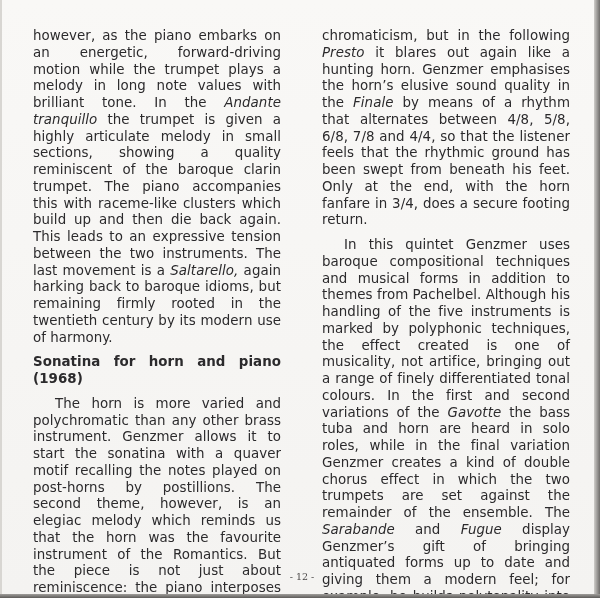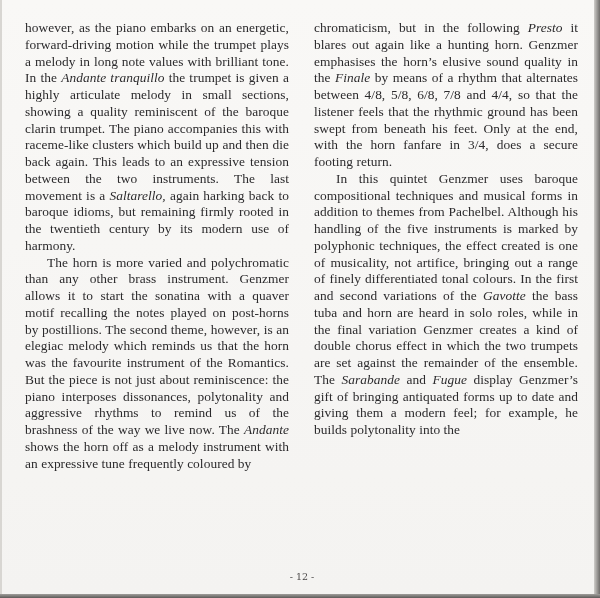--- a/index.html
+++ b/index.html
@@ -26,21 +26,21 @@
     .col {
       position: absolute; top: 20px;
       width: 264px;
       font-size: 13.4px;
       line-height: 16.75px;
       text-align: justify;
       letter-spacing: 0.05px;
     }
     .col.left { left: 23px; }
     .col.right { left: 312px; width: 264px; }
-    .col p { margin: 0; font-family: Liberation Serif, serif; }
+    .col p { margin: 8px; }
     .col p.indent { text-indent: 22px; }
     .heading {
       font-weight: bold; margin: 17px 0 0 0;
       font-size: 13.4px;
     }
     i { font-style: italic; }
     .pagenum {
       position: absolute; top: 571px; left: 0; width: 600px;
       text-align: center;
       font-family: "DejaVu Serif", serif;
@@ -48,20 +48,21 @@
     }
   </style>
 </head>
 <body>
 
 <div class="page">
 
   <div class="col left">
     <p><span>however, as the piano embarks on an energetic, forward-driving motion while the trumpet plays a melody in long note values with brilliant tone. In the </span><i>Andante tranquillo</i><span> the trumpet is given a highly articulate melody in small sections, showing a quality reminiscent of the baroque clarin trumpet. The piano accompanies this with raceme-like clusters which build up and then die back again. This leads to an expressive tension between the two instruments. The last movement is a </span><i>Saltarello,</i><span> again harking back to baroque idioms, but remaining firmly rooted in the twentieth century by its modern use of harmony.</span></p>
 
+    <p class="heading">Sonatina for horn and piano (1968)</p>
 
     <p class="indent"><span>The horn is more varied and polychromatic than any other brass instrument. Genzmer allows it to start the sonatina with a quaver motif recalling the notes played on post-horns by postillions. The second theme, however, is an elegiac melody which reminds us that the horn was the favourite instrument of the Romantics. But the piece is not just about reminiscence: the piano interposes dissonances, polytonality and aggressive rhythms to remind us of the brashness of the way we live now. The </span><i>Andante</i><span> shows the horn off as a melody instrument with an expressive tune frequently coloured by</span></p>
   </div>
 
   <div class="col right">
     <p><span>chromaticism, but in the following </span><i>Presto</i><span> it blares out again like a hunting horn. Genzmer emphasises the horn’s elusive sound quality in the </span><i>Finale</i><span> by means of a rhythm that alternates between 4/8, 5/8, 6/8, 7/8 and 4/4, so that the listener feels that the rhythmic ground has been swept from beneath his feet. Only at the end, with the horn fanfare in 3/4, does a secure footing return.</span></p>
 
 
     <p class="indent"><span>In this quintet Genzmer uses baroque compositional techniques and musical forms in addition to themes from Pachelbel. Although his handling of the five instruments is marked by polyphonic techniques, the effect created is one of musicality, not artifice, bringing out a range of finely differentiated tonal colours. In the first and second variations of the </span><i>Gavotte</i><span> the bass tuba and horn are heard in solo roles, while in the final variation Genzmer creates a kind of double chorus effect in which the two trumpets are set against the remainder of the ensemble. The </span><i>Sarabande</i><span> and </span><i>Fugue</i><span> display Genzmer’s gift of bringing antiquated forms up to date and giving them a modern feel; for example, he builds polytonality into the</span></p>
   </div>

